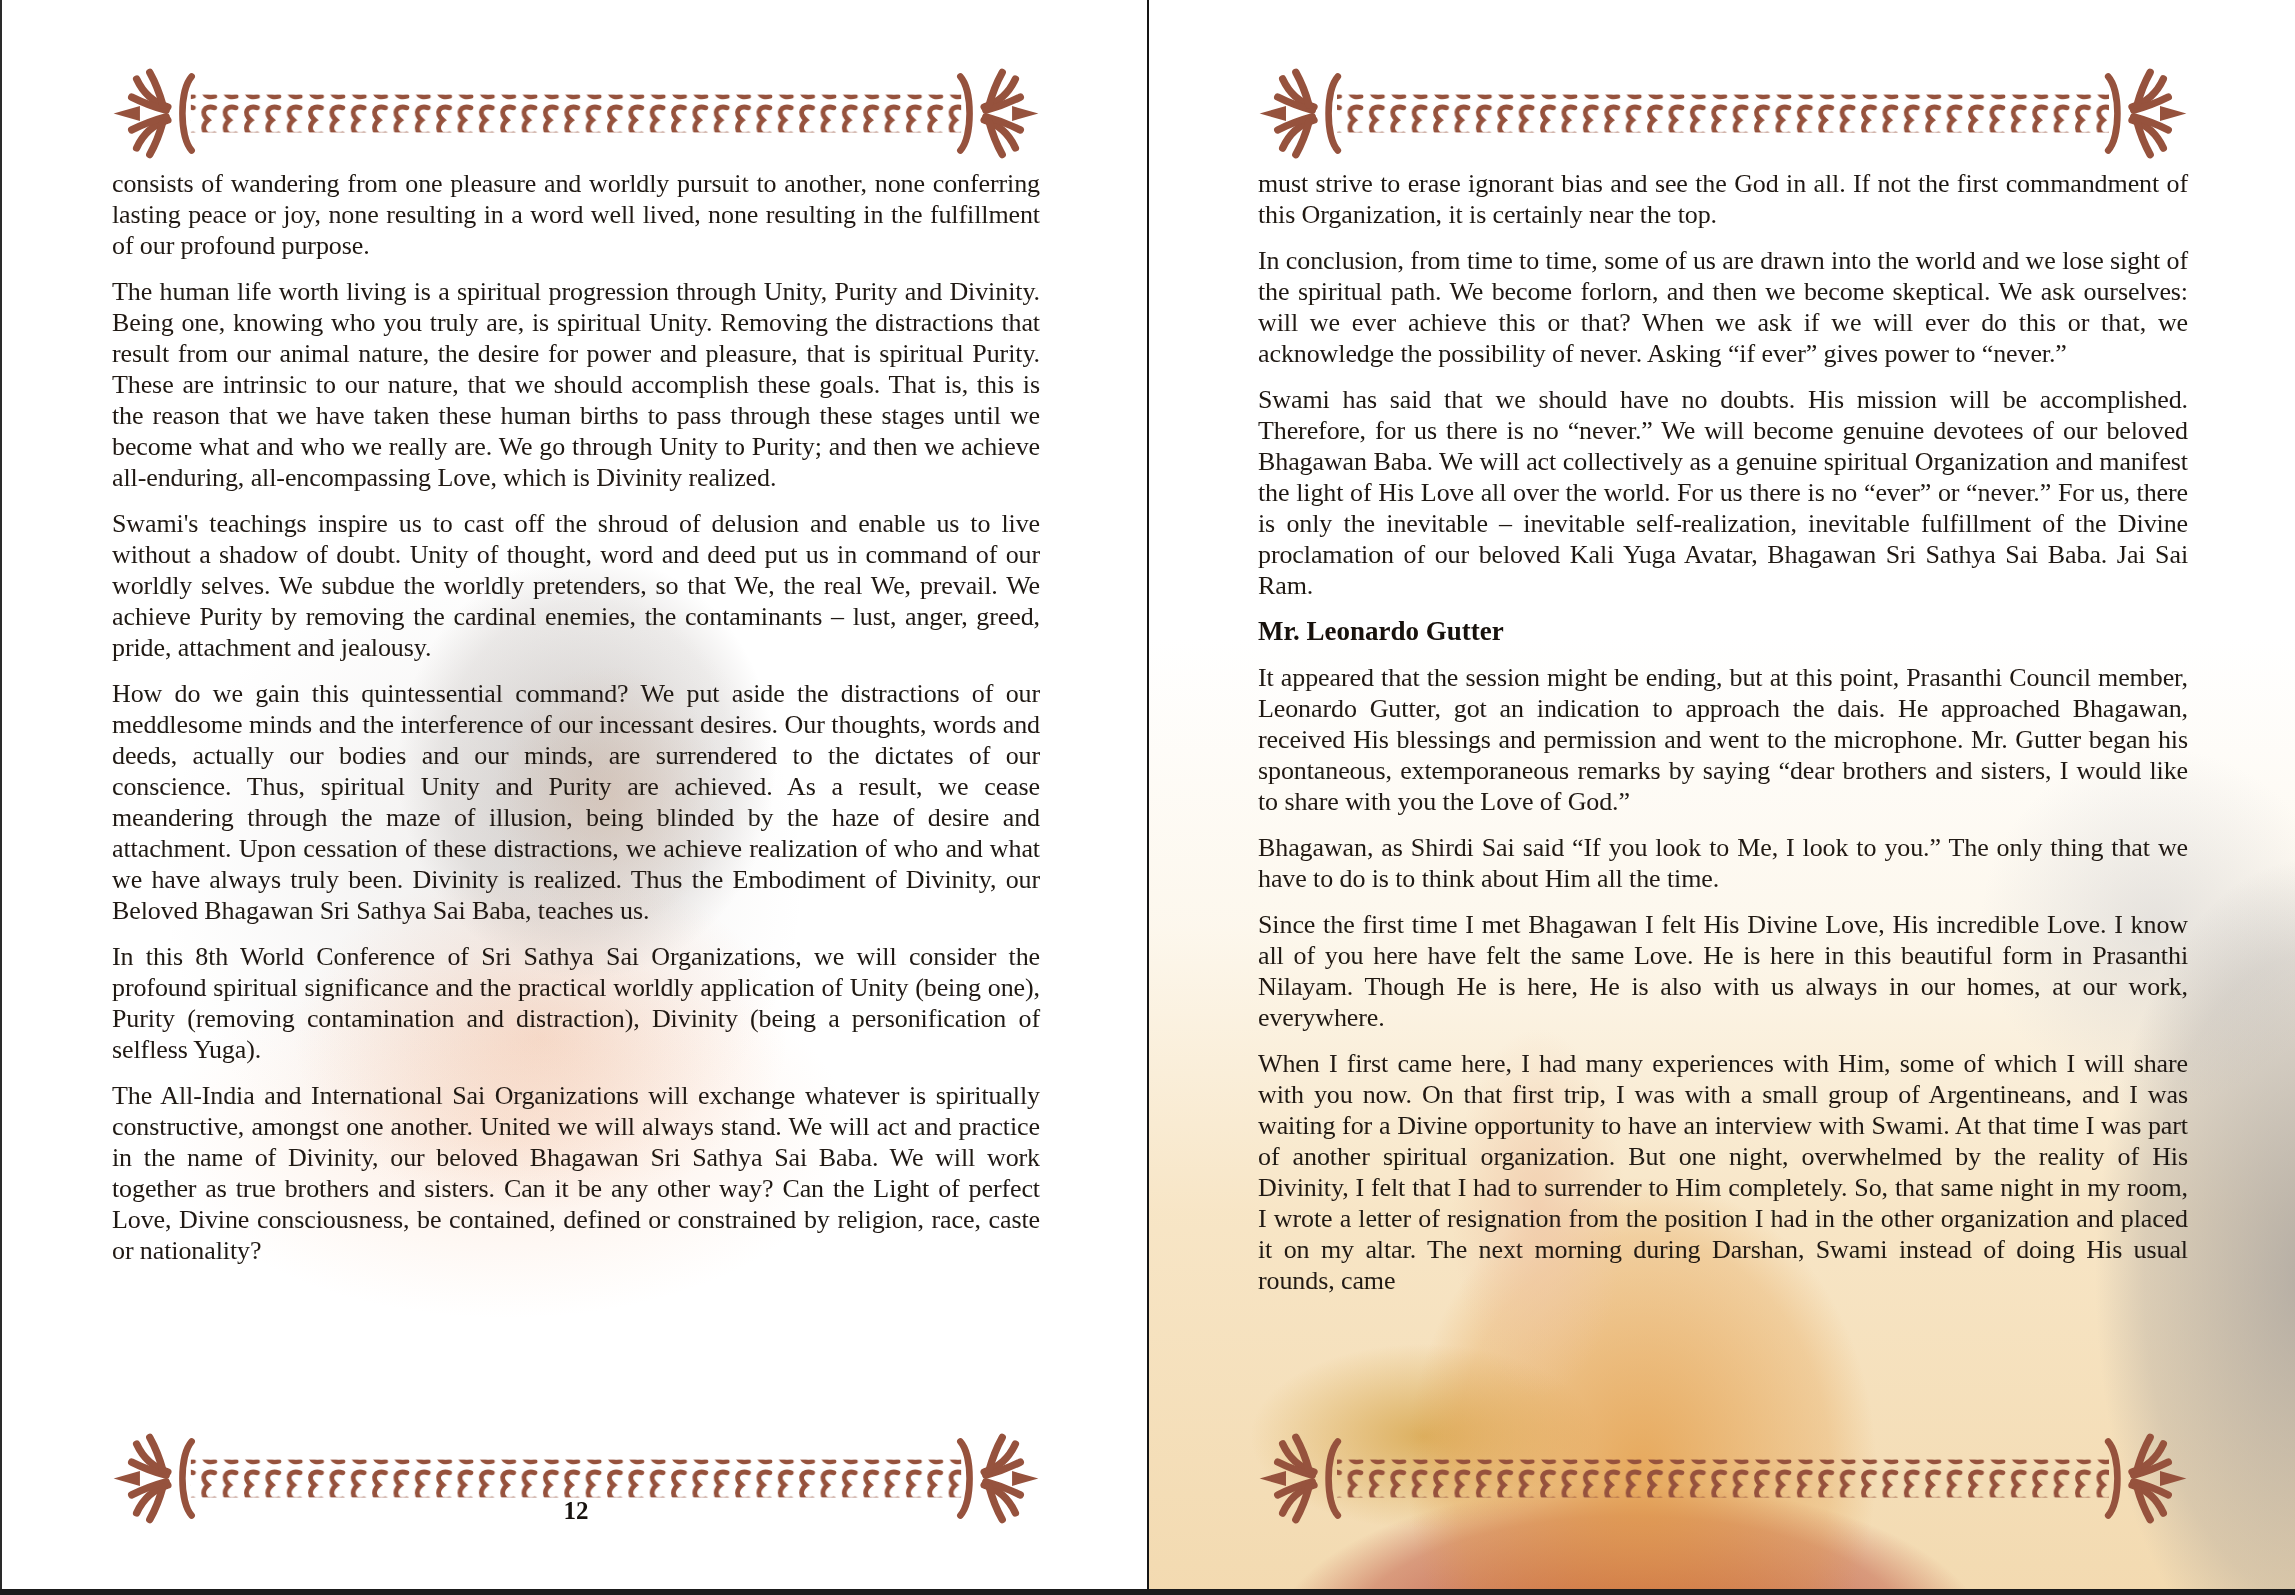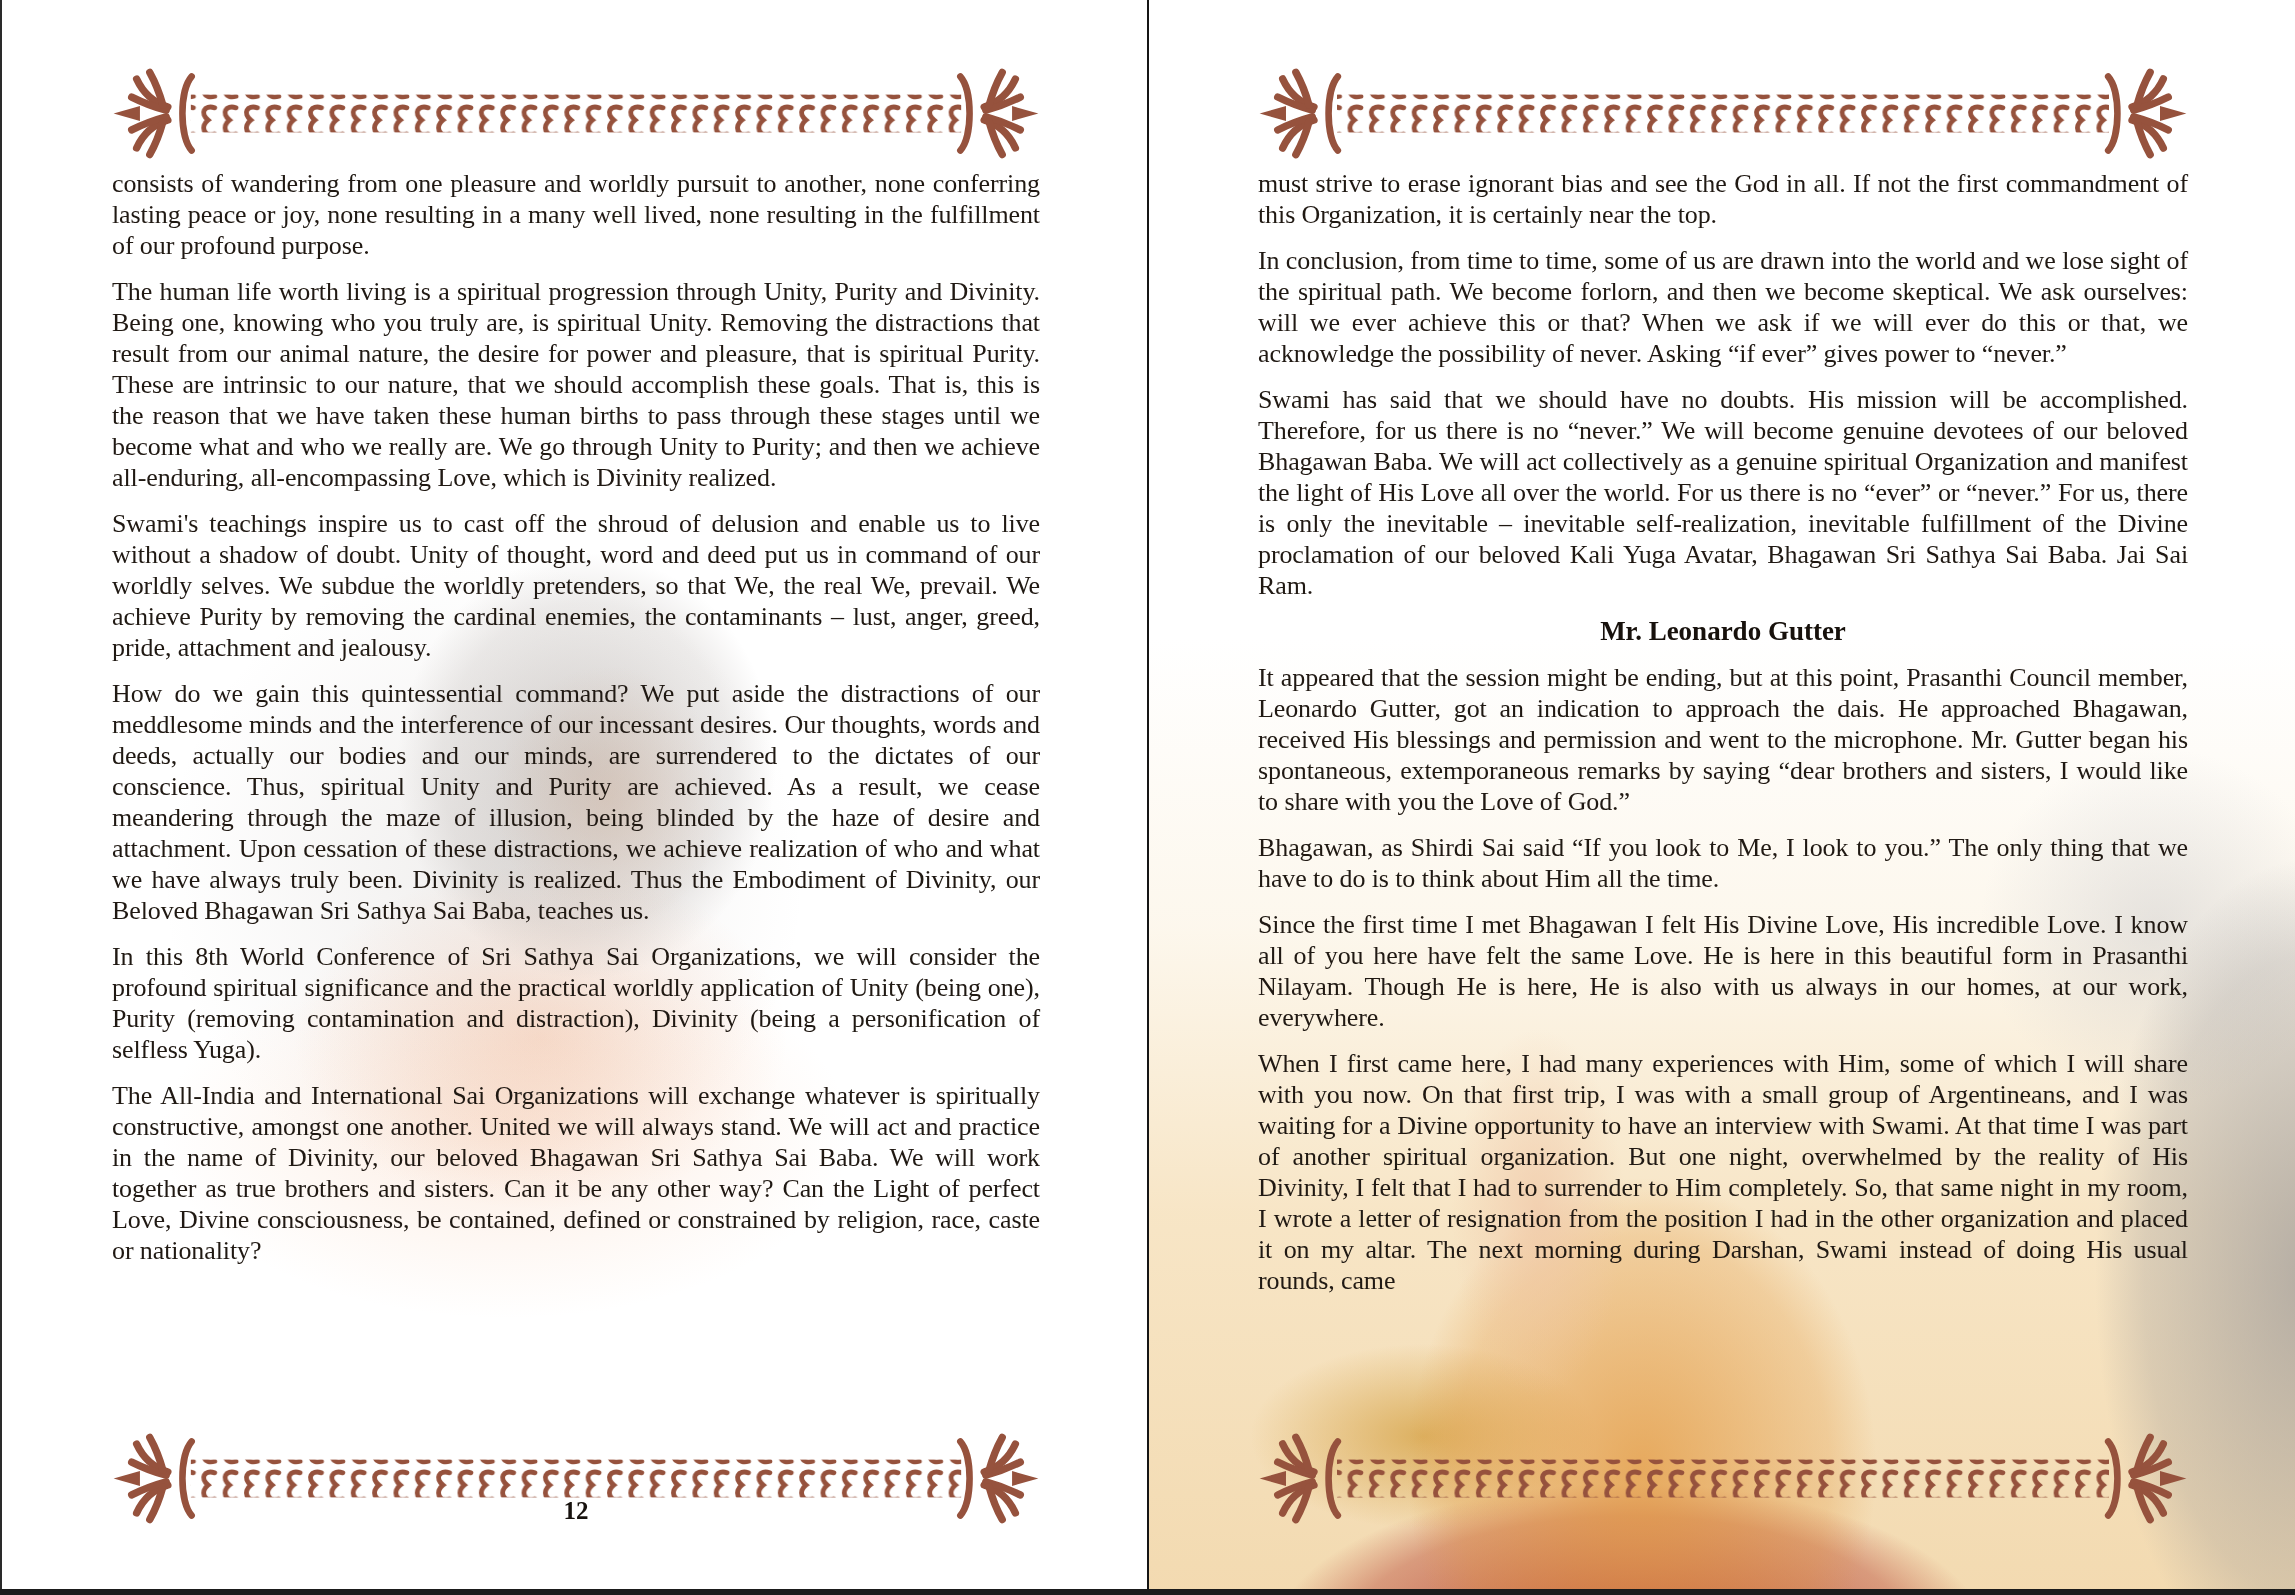--- a/index.html
+++ b/index.html
@@ -75,21 +75,21 @@
     text-align: justify;
     color: #201913;
     letter-spacing: -0.1px;
   }
   .page-body h3 {
     margin: 3.3px 0 15px 0;
     font-size: 27px;
     line-height: 31px;
     font-weight: bold;
     color: #17110c;
-    text-align: center;
+    text-align: left;
   }
   .page-footer {
     position: absolute;
     left: 110px;
     right: 108px;
     top: 1429px;
     height: 140px;
   }
   .page-number {
     position: absolute;
@@ -128,21 +128,21 @@
 
   <section class="page left">
     <div class="ornament">
       <svg class="orn-svg" viewBox="0 0 1130 120">
         <use href="#flourish"></use>
         <rect x="96" y="37" width="938" height="46" fill="url(#ropePat)"></rect>
         <use href="#flourish" transform="translate(1130,0) scale(-1,1)"></use>
       </svg>
     </div>
     <div class="page-body">
-      <p>consists of wandering from one pleasure and worldly pursuit to another, none conferring lasting peace or joy, none resulting in a many well lived, none resulting in the fulfillment of our profound purpose.</p>
+      <p>consists of wandering from one pleasure and worldly pursuit to another, none conferring lasting peace or joy, none resulting in a word well lived, none resulting in the fulfillment of our profound purpose.</p>
       <p>The human life worth living is a spiritual progression through Unity, Purity and Divinity. Being one, knowing who you truly are, is spiritual Unity. Removing the distractions that result from our animal nature, the desire for power and pleasure, that is spiritual Purity. These are intrinsic to our nature, that we should accomplish these goals. That is, this is the reason that we have taken these human births to pass through these stages until we become what and who we really are. We go through Unity to Purity; and then we achieve all-enduring, all-encompassing Love, which is Divinity realized.</p>
       <p>Swami's teachings inspire us to cast off the shroud of delusion and enable us to live without a shadow of doubt. Unity of thought, word and deed put us in command of our worldly selves. We subdue the worldly pretenders, so that We, the real We, prevail. We achieve Purity by removing the cardinal enemies, the contaminants – lust, anger, greed, pride, attachment and jealousy.</p>
       <p>How do we gain this quintessential command? We put aside the distractions of our meddlesome minds and the interference of our incessant desires. Our thoughts, words and deeds, actually our bodies and our minds, are surrendered to the dictates of our conscience. Thus, spiritual Unity and Purity are achieved. As a result, we cease meandering through the maze of illusion, being blinded by the haze of desire and attachment. Upon cessation of these distractions, we achieve realization of who and what we have always truly been. Divinity is realized. Thus the Embodiment of Divinity, our Beloved Bhagawan Sri Sathya Sai Baba, teaches us.</p>
       <p>In this 8th World Conference of Sri Sathya Sai Organizations, we will consider the profound spiritual significance and the practical worldly application of Unity (being one), Purity (removing contamination and distraction), Divinity (being a personification of selfless Yuga).</p>
       <p>The All-India and International Sai Organizations will exchange whatever is spiritually constructive, amongst one another. United we will always stand. We will act and practice in the name of Divinity, our beloved Bhagawan Sri Sathya Sai Baba. We will work together as true brothers and sisters. Can it be any other way? Can the Light of perfect Love, Divine consciousness, be contained, defined or constrained by religion, race, caste or nationality?</p>
     </div>
     <footer class="page-footer">
       <div class="ornament">
         <svg class="orn-svg" viewBox="0 0 1130 120">
           <use href="#flourish"></use>

